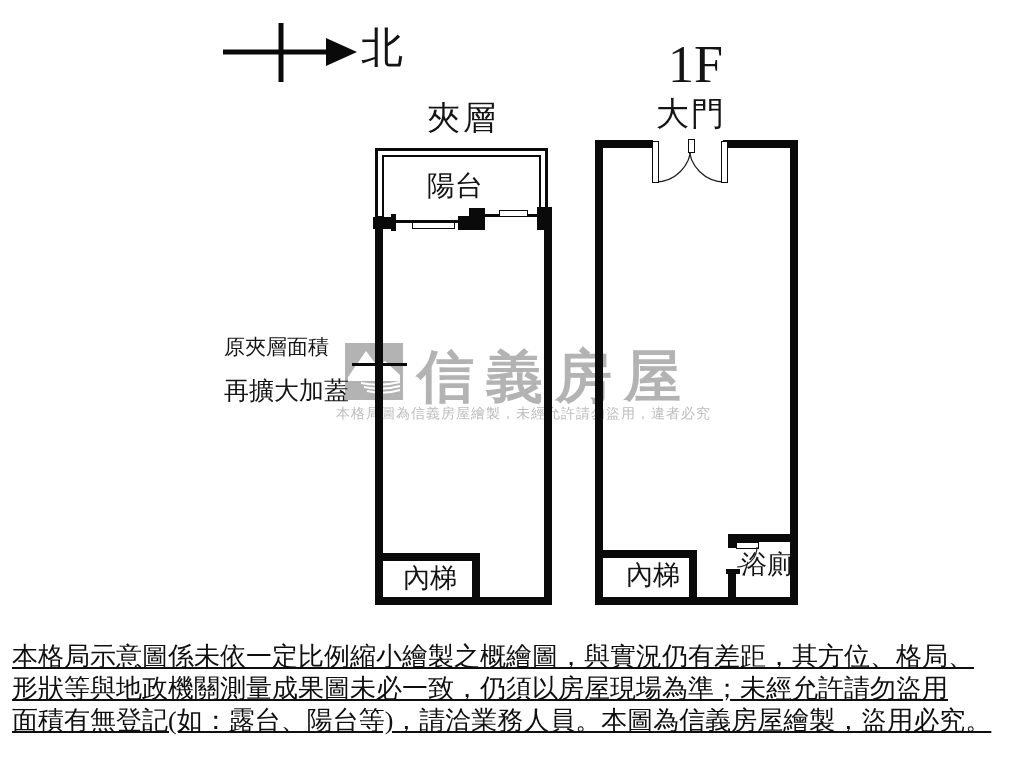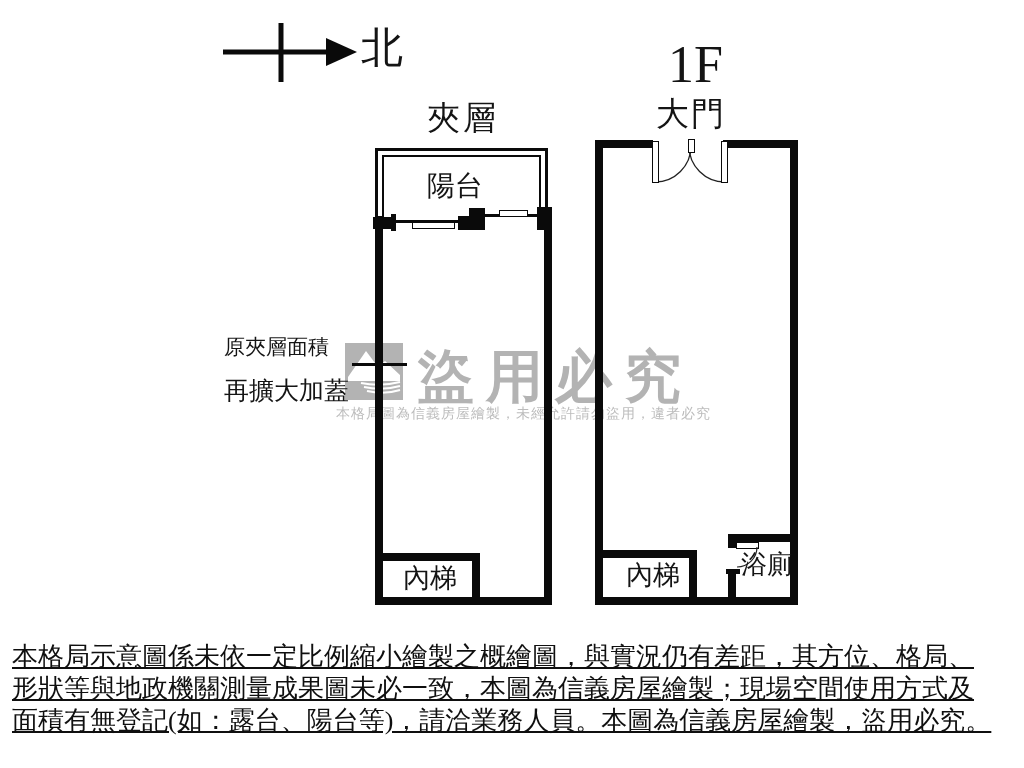--- a/index.html
+++ b/index.html
@@ -32,21 +32,21 @@
 
   <div class="abs" style="left:345px;top:343px;width:58px;height:57px;background:#b3b3b3;">
     <svg width="58" height="57" viewBox="0 0 58 57">
       <path d="M3 34 L21 8 L33 24 L40 18 L55 32 L55 38 L3 38 Z" fill="#ffffff"></path>
       <path d="M16 40 Q35 44 55 39" stroke="#ffffff" stroke-width="2" fill="none"></path>
       <path d="M19 44 Q37 48 55 43" stroke="#ffffff" stroke-width="2" fill="none"></path>
       <path d="M22 48 Q39 52 55 47" stroke="#ffffff" stroke-width="2" fill="none"></path>
     </svg>
   </div>
   <div class="wall" style="left:352px;top:363px;width:55px;height:3px;"></div>
-  <div class="brand" style="left:417px;top:339px;font-size:57px;">盜用必究</div>
+  <div class="brand" style="left:417px;top:339px;font-size:57px;">信義房屋</div>
   <div class="notice" style="left:336px;top:405px;">本格局圖為信義房屋繪製，未經允許請勿盜用，違者必究</div>
 
   <div class="lbl" style="left:427px;top:100px;font-size:33px;letter-spacing:3px;">夾層</div>
 
   <div class="thinwall" style="left:375px;top:148px;width:167px;height:71px;"></div>
   <div class="thinwall-inner" style="left:382px;top:155px;width:155px;height:64px;"></div>
   <div class="lbl" style="left:427px;top:171px;font-size:28px;">陽台</div>
 
   <div class="wall" style="left:373px;top:217px;width:22px;height:12px;"></div>
   <div class="wall" style="left:391px;top:214px;width:5px;height:17px;"></div>
@@ -95,17 +95,17 @@
   <div class="leaf" style="left:736px;top:542px;width:21px;height:5px;"></div>
   <svg class="abs" style="left:730px;top:540px;" width="35" height="40">
     <path d="M27 7 A20 20 0 0 1 7 27" stroke="#222" stroke-width="1.2" fill="none"></path>
   </svg>
   <div class="wall" style="left:726px;top:569px;width:14px;height:5px;"></div>
   <div class="wall" style="left:728px;top:572px;width:8px;height:33px;"></div>
   <div class="lbl" style="left:741px;top:551px;font-size:26px;font-family:Liberation Serif, serif;">浴廁</div>
 
   <div class="disc">
     <div>本格局示意圖係未依一定比例縮小繪製之概繪圖，與實況仍有差距，其方位、格局、</div>
-    <div>形狀等與地政機關測量成果圖未必一致，本圖為信義房屋繪製；現場空間使用方式及</div>
+    <div>形狀等與地政機關測量成果圖未必一致，仍須以房屋現場為準；未經允許請勿盜用</div>
     <div>面積有無登記(如：露台、陽台等)，請洽業務人員。本圖為信義房屋繪製，盜用必究。</div>
   </div>
 
 </div>
 
 </body></html>

